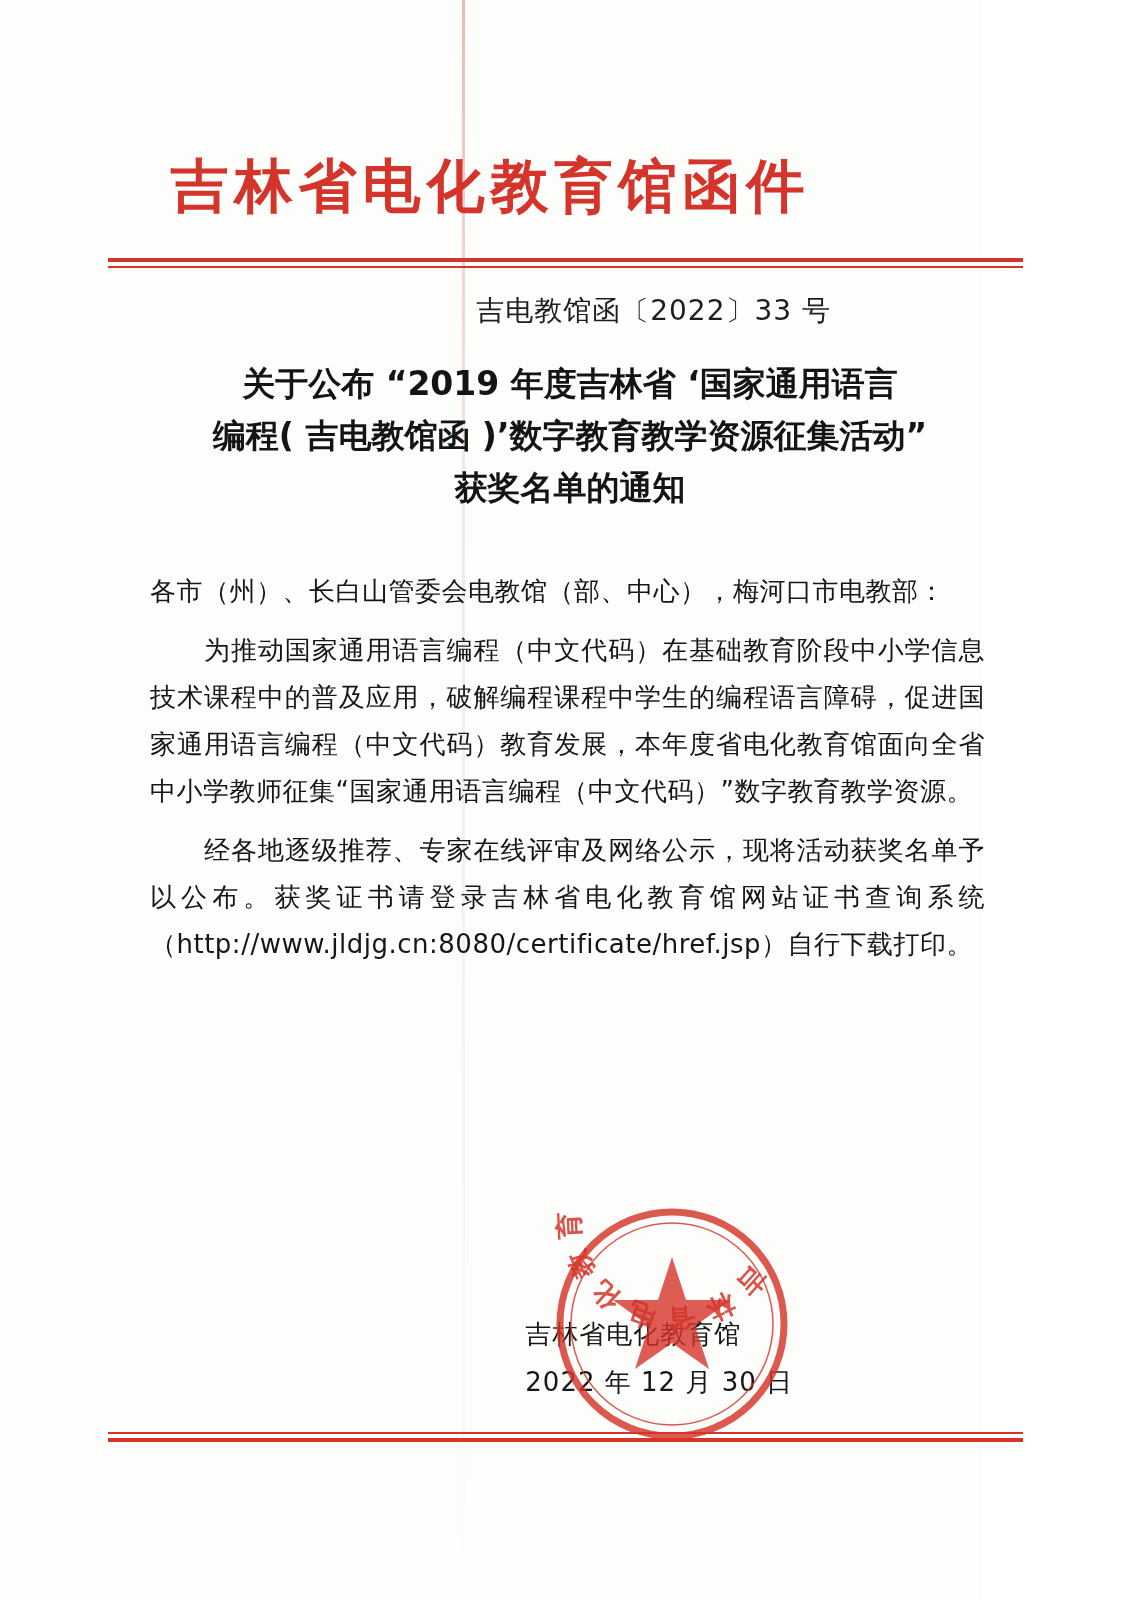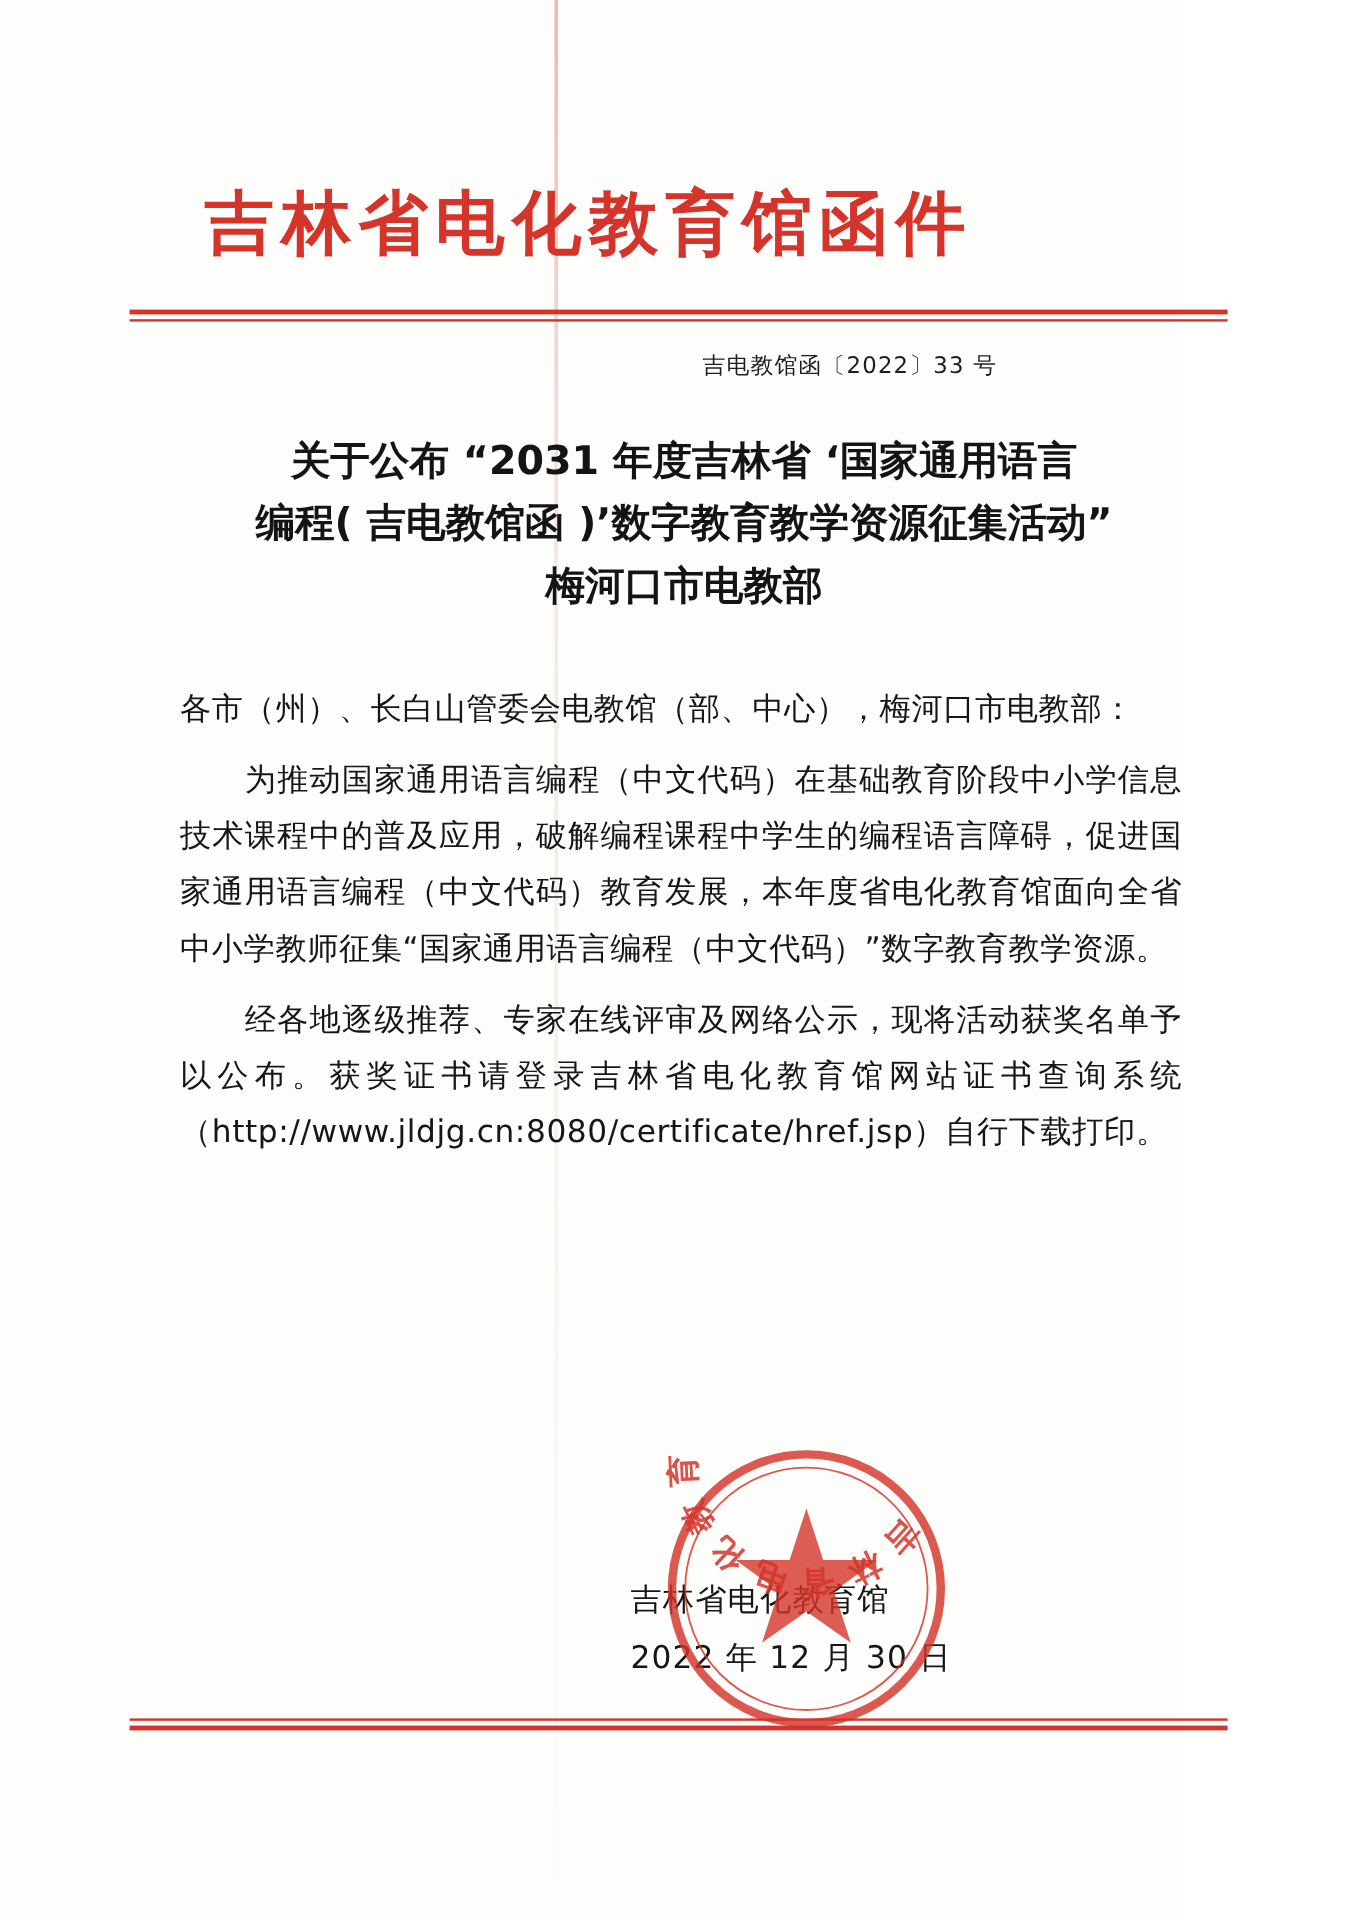--- a/index.html
+++ b/index.html
@@ -80,21 +80,21 @@
     height: 4px;
     background: #d4342a;
     margin-top: 4px;
   }
 
   .docnum {
     position: absolute;
     top: 292px;
     right: 150px;
     font-family: "DejaVu Sans", "Liberation Sans", sans-serif;
-    font-size: 19px;
+    font-size: 28px;
     color: #1d1d1d;
     letter-spacing: 1px;
   }
 
   .title-block {
     position: absolute;
     top: 358px;
     left: 150px;
     width: 840px;
     text-align: center;
@@ -168,23 +168,23 @@
   </div>
 
   <div class="rule-double rule-top">
     <div class="thick"></div>
     <div class="thin"></div>
   </div>
 
   <div class="docnum">吉电教馆函〔2022〕33 号</div>
 
   <div class="title-block">
-    <div class="title-line">关于公布 “2031 年度吉林省 ‘国家通用语言</div>
+    <div class="title-line">关于公布 “2019 年度吉林省 ‘国家通用语言</div>
     <div class="title-line">编程( 吉电教馆函 )’数字教育教学资源征集活动”</div>
-    <div class="title-line">梅河口市电教部</div>
+    <div class="title-line">获奖名单的通知</div>
   </div>
 
   <div class="body-block">
     <p class="para">各市（州）、长白山管委会电教馆（部、中心），梅河口市电教部：</p>
     <p class="para indent">为推动国家通用语言编程（中文代码）在基础教育阶段中小学信息技术课程中的普及应用，破解编程课程中学生的编程语言障碍，促进国家通用语言编程（中文代码）教育发展，本年度省电化教育馆面向全省中小学教师征集“国家通用语言编程（中文代码）”数字教育教学资源。</p>
     <p class="para indent">经各地逐级推荐、专家在线评审及网络公示，现将活动获奖名单予以公布。获奖证书请登录吉林省电化教育馆网站证书查询系统（http://www.jldjg.cn:8080/certificate/href.jsp）自行下载打印。</p>
   </div>
 
   <div class="signature">
     <div class="sig-line">吉林省电化教育馆</div>

